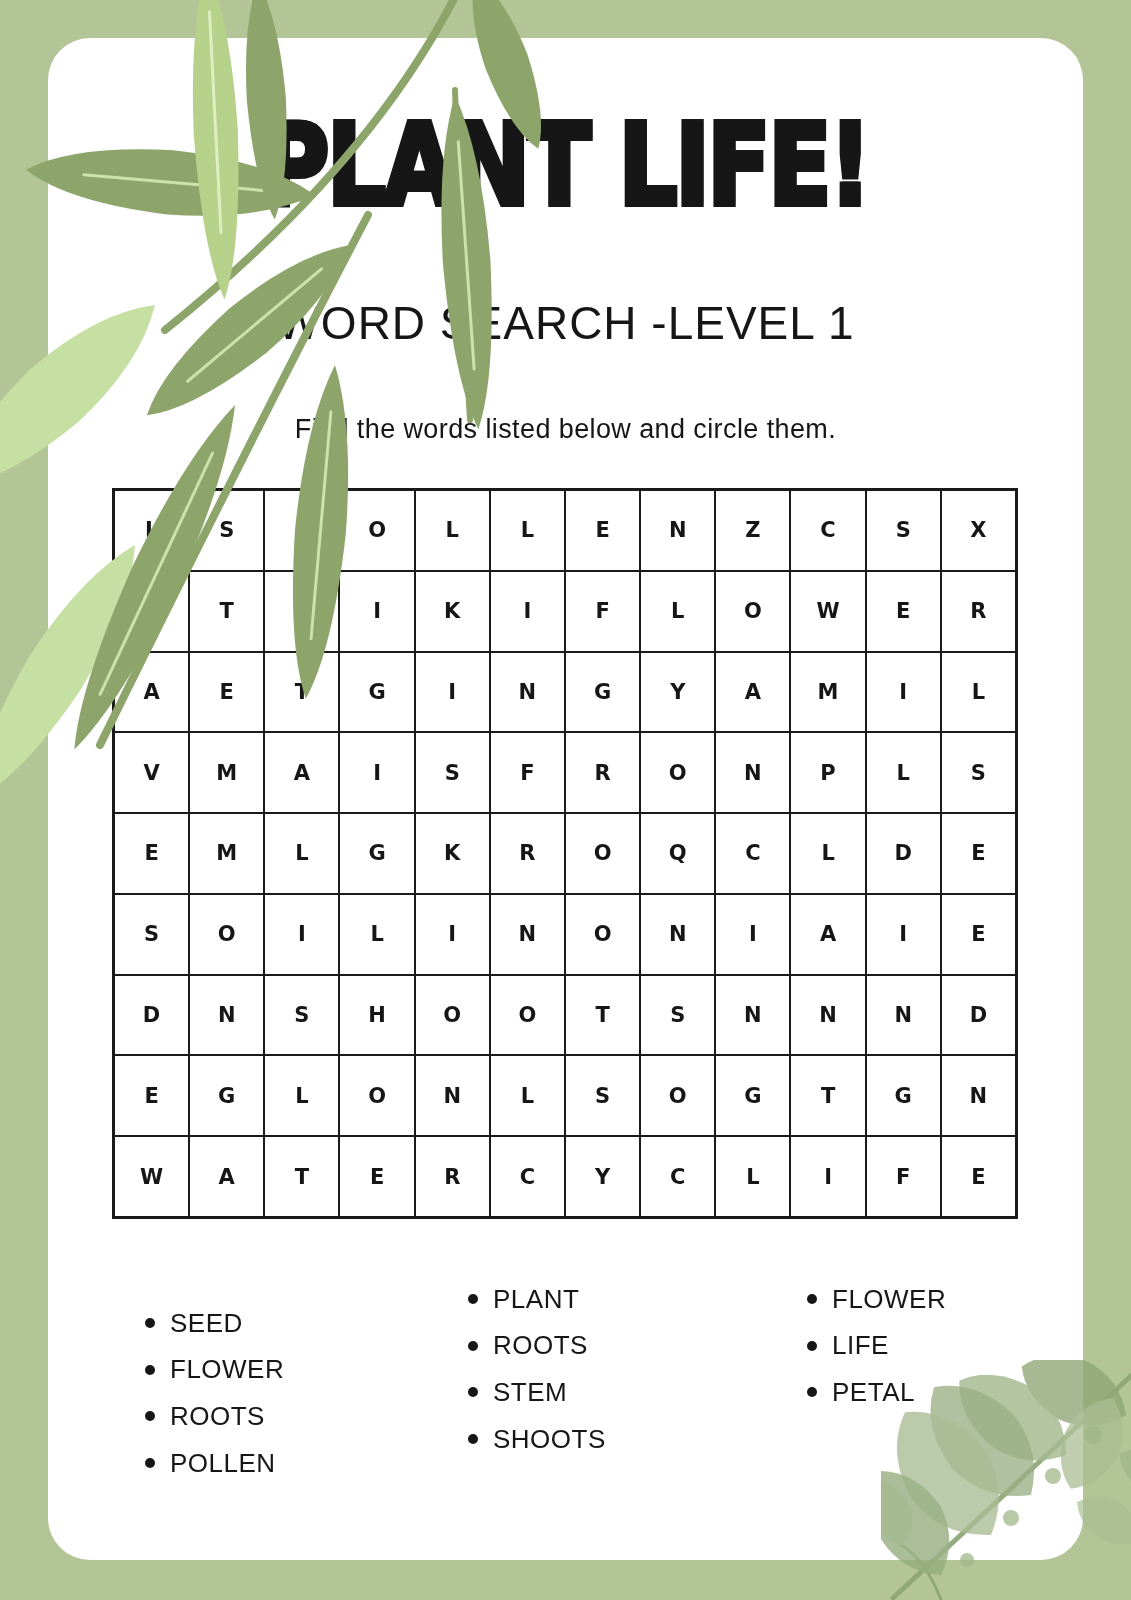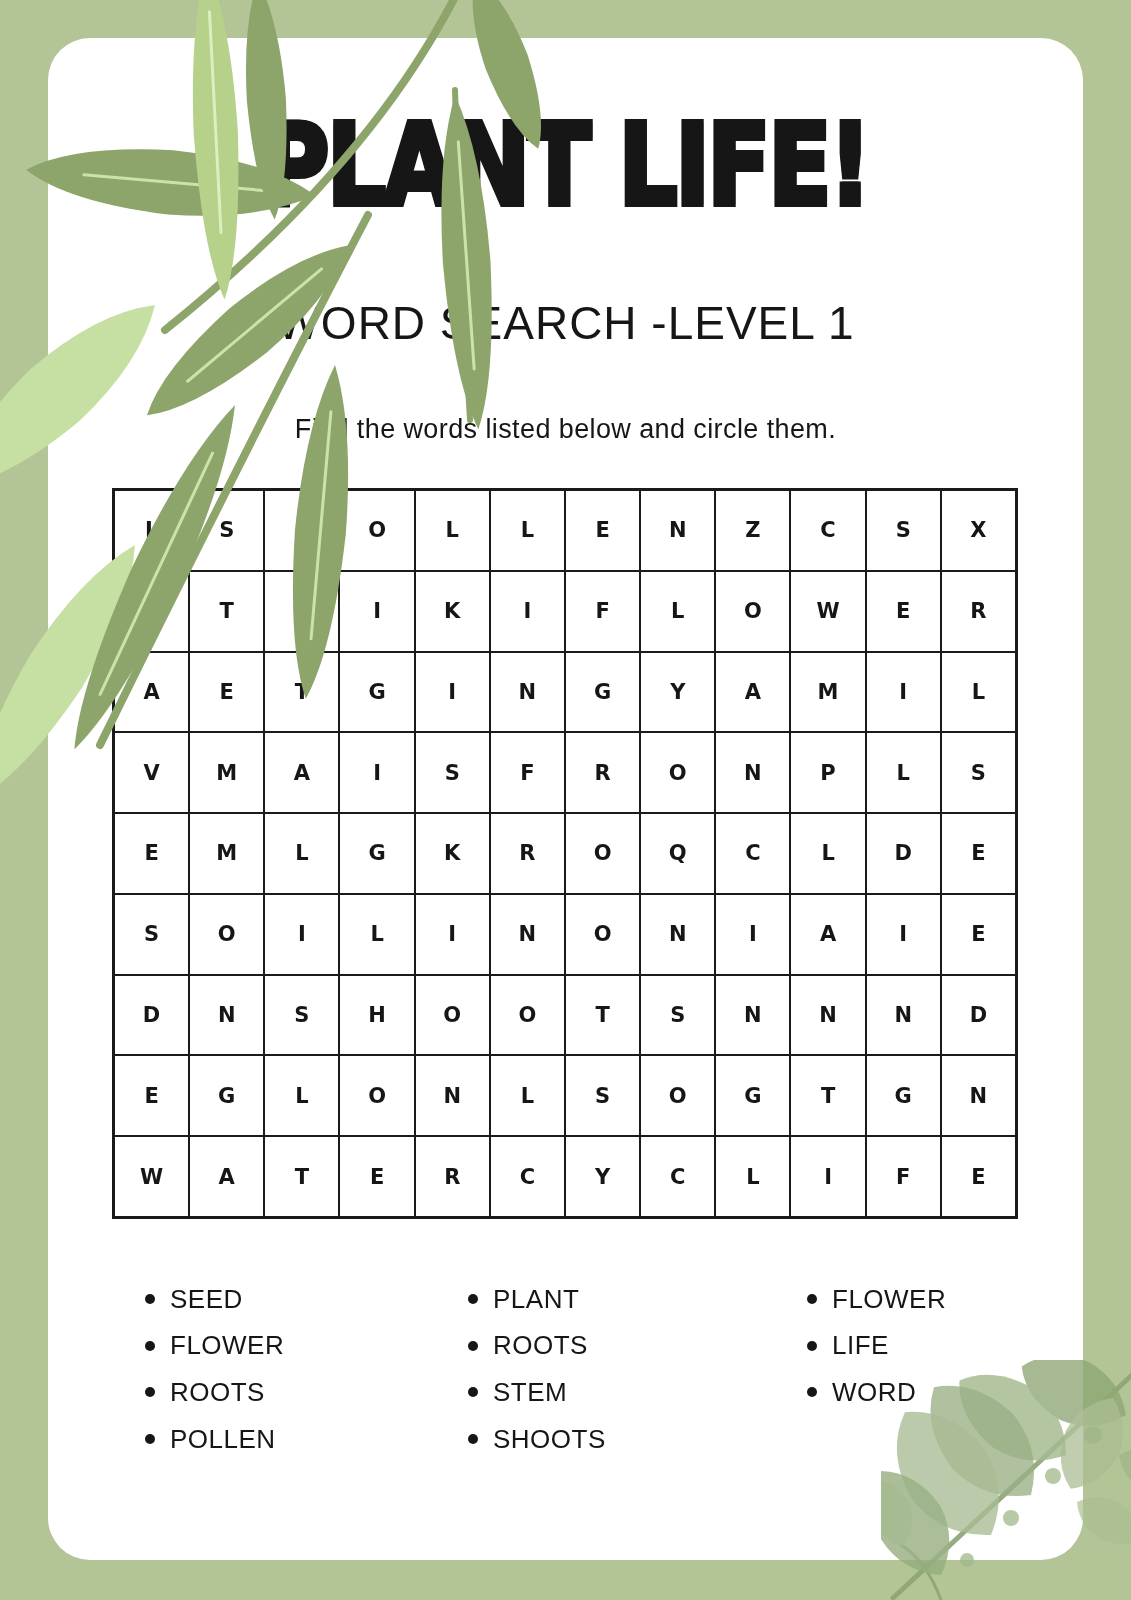--- a/index.html
+++ b/index.html
@@ -72,21 +72,21 @@
     font-family:"DejaVu Sans",sans-serif;
     font-weight:bold;font-size:21px;
     color:var(--text-black);
   }
   .word-lists{
     position:absolute;top:1238px;left:0;width:100%;height:200px;
   }
   .word-col{
     position:absolute;top:0;margin:0;padding:0;list-style:none;width:280px;
   }
-  .word-col-1{left:97px;}
+  .word-col-1{left:97px;margin-top:24px;}
   .word-col-2{left:420px;}
   .word-col-3{left:759px;}
   .word-col li{
     position:relative;height:46.6px;
     display:flex;align-items:center;
     padding-left:25px;
     font-size:26px;letter-spacing:0.5px;
     color:var(--text-black);
   }
   .word-col li::before{
@@ -309,18 +309,18 @@
         </ul>
       <ul class="word-col word-col-2">
           <li>PLANT</li>
           <li>ROOTS</li>
           <li>STEM</li>
           <li>SHOOTS</li>
         </ul>
       <ul class="word-col word-col-3">
           <li>FLOWER</li>
           <li>LIFE</li>
-          <li>WORD</li>
+          <li>PETAL</li>
         </ul>
     </div>
 
   </div>
 </div>
 
 </body></html>

